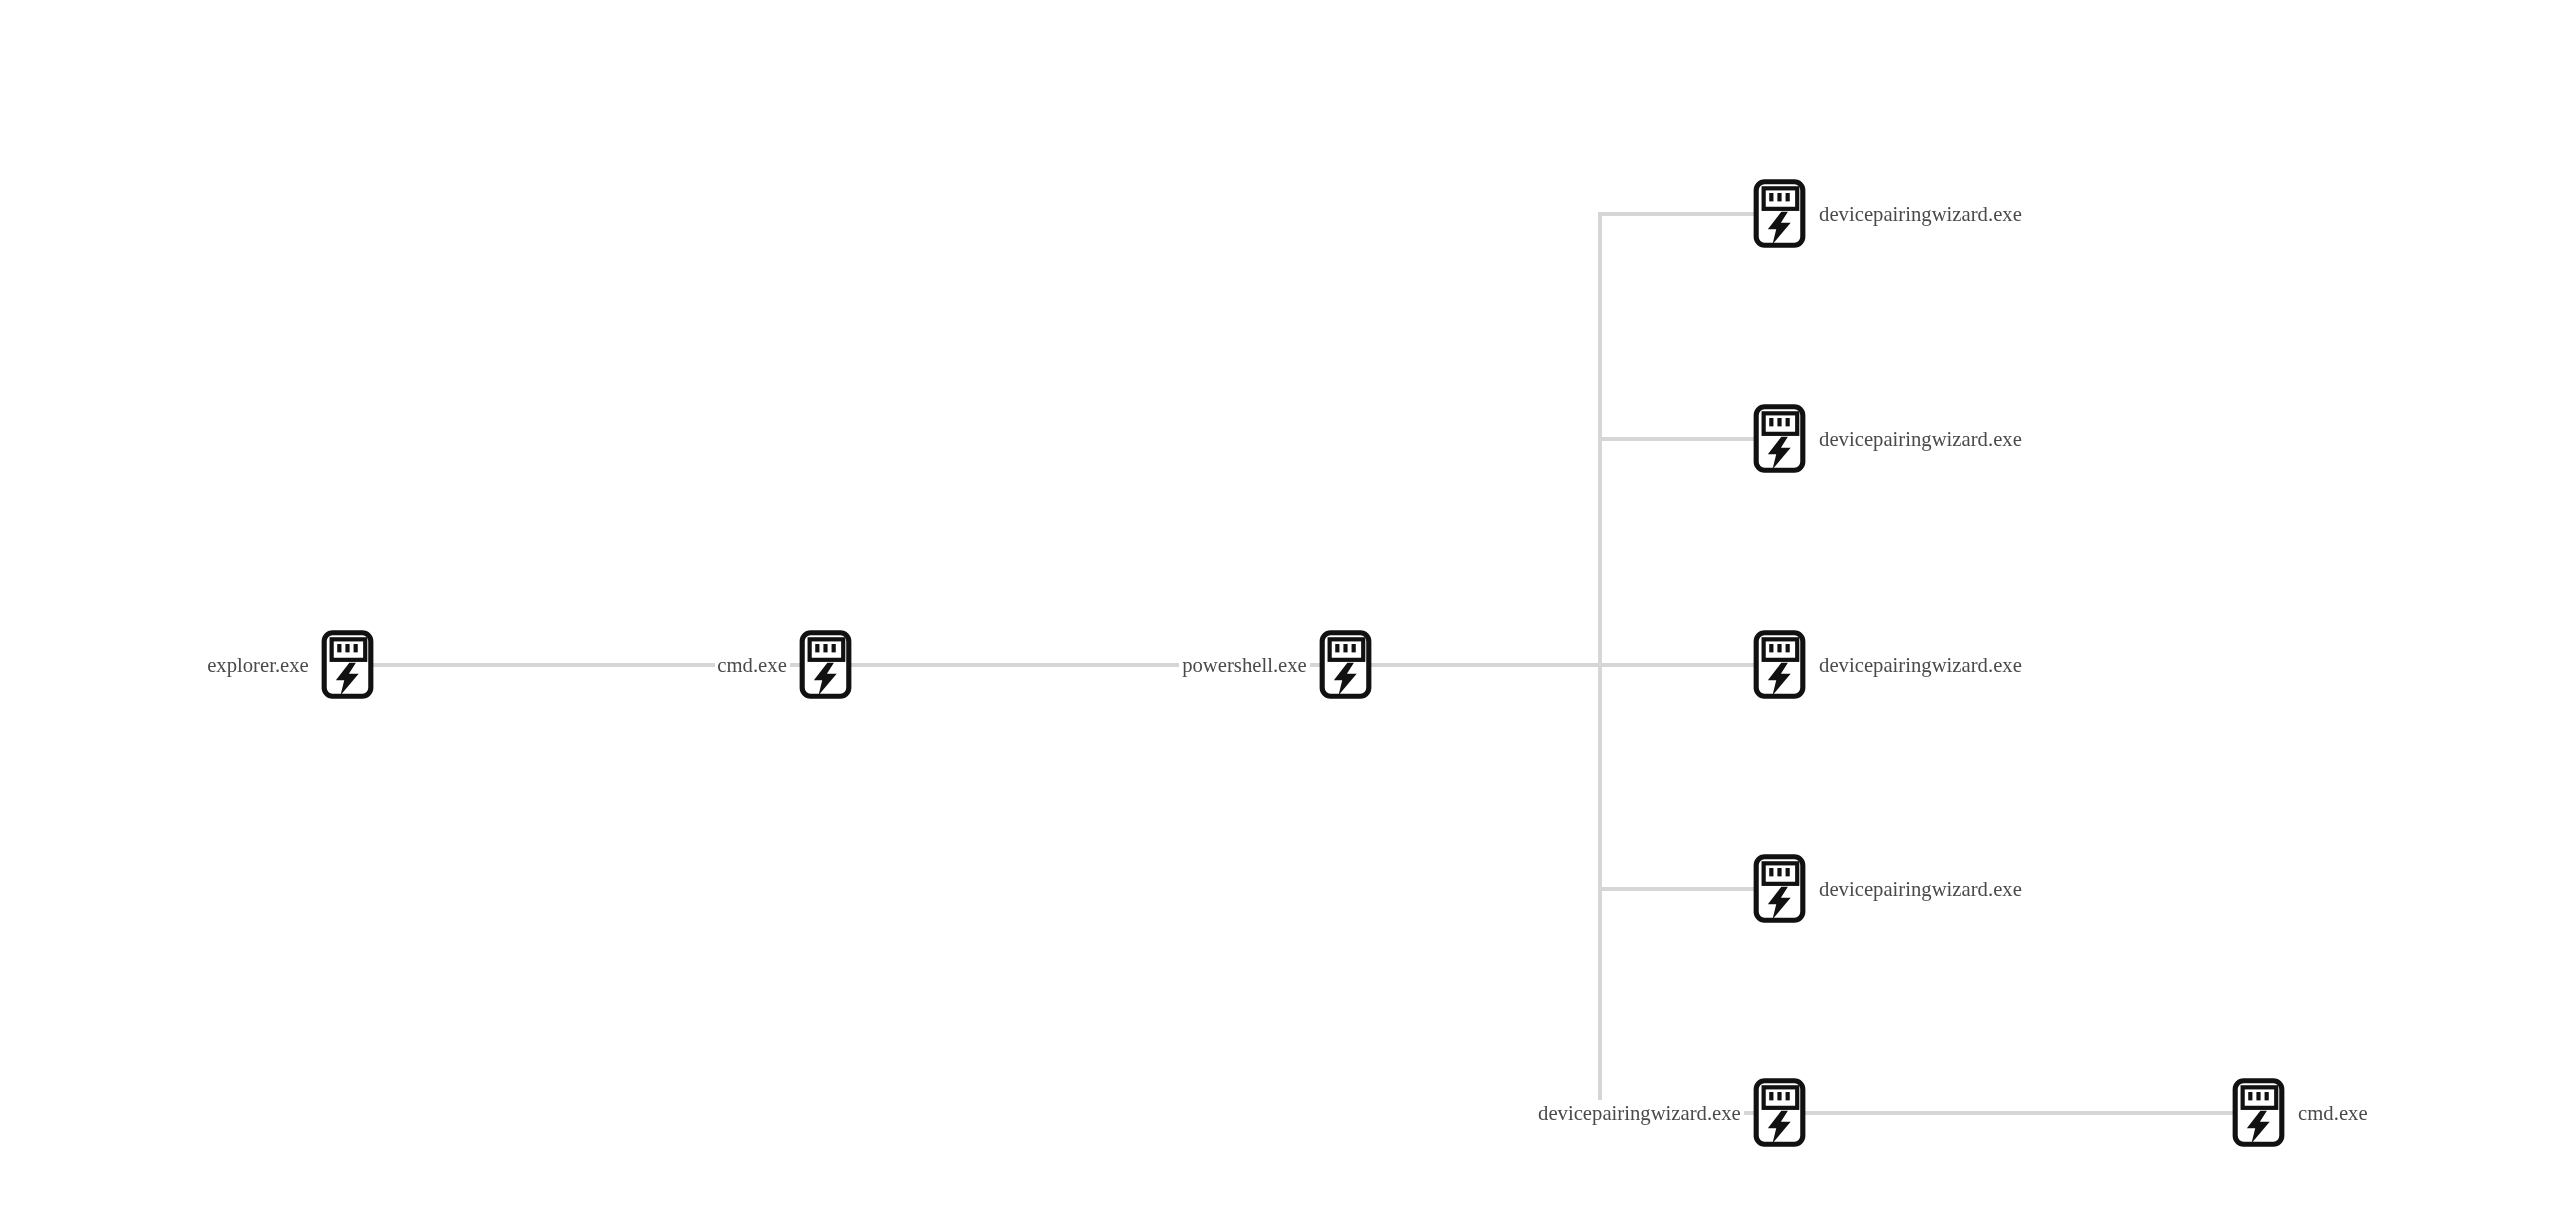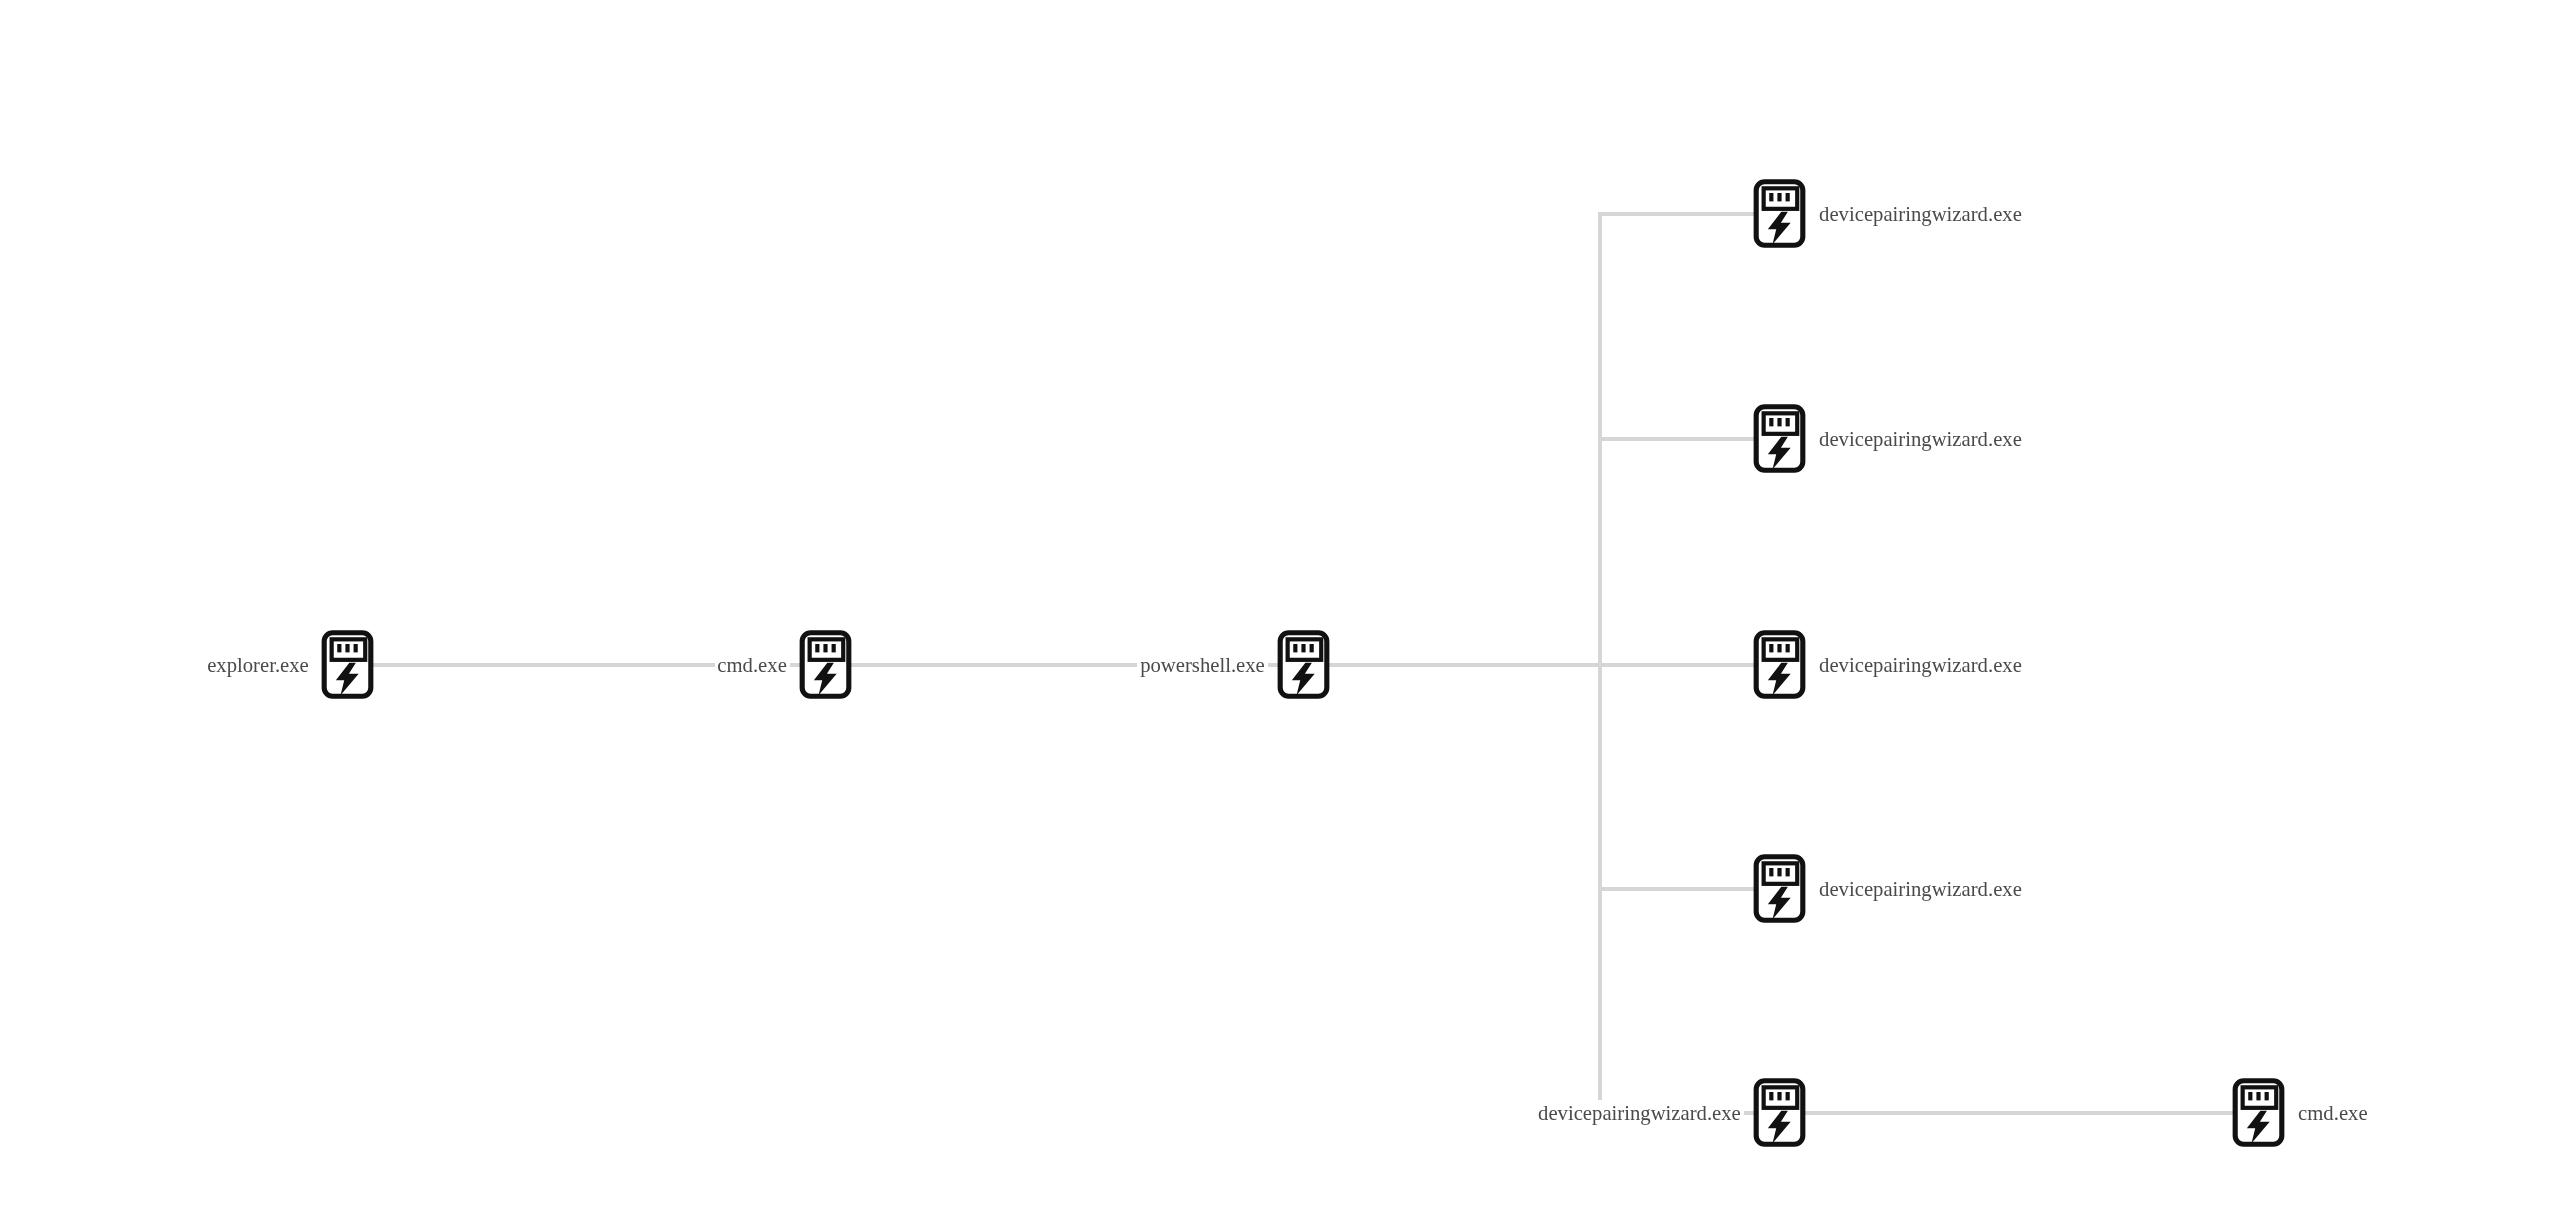--- a/index.html
+++ b/index.html
@@ -76,21 +76,21 @@
     <svg class="icon" viewBox="0 0 56 74" xmlns="http://www.w3.org/2000/svg">
       <rect x="3" y="3" width="50" height="68" rx="9" fill="var(--icon-fill,#fff)" stroke="var(--icon-stroke,#111)" stroke-width="5.5"></rect>
       <rect x="11" y="10" width="36" height="22" fill="var(--icon-fill,#fff)" stroke="var(--icon-stroke,#111)" stroke-width="4.5"></rect>
       <rect x="17" y="15" width="4.5" height="9" fill="var(--icon-stroke,#111)"></rect>
       <rect x="25.75" y="15" width="4.5" height="9" fill="var(--icon-stroke,#111)"></rect>
       <rect x="34.5" y="15" width="4.5" height="9" fill="var(--icon-stroke,#111)"></rect>
       <path d="M30 35 L15.5 54 L24.5 54 L20.5 70 L40 47 L29.5 47 L37 35 Z" fill="var(--icon-stroke,#111)"></path>
     </svg>
     <span class="label side-left">cmd.exe</span>
   </div>
-    <div class="node" style="left: 1277px; top: 630px;">
+    <div class="node" style="left: 1319px; top: 630px;">
     <svg class="icon" viewBox="0 0 56 74" xmlns="http://www.w3.org/2000/svg">
       <rect x="3" y="3" width="50" height="68" rx="9" fill="var(--icon-fill,#fff)" stroke="var(--icon-stroke,#111)" stroke-width="5.5"></rect>
       <rect x="11" y="10" width="36" height="22" fill="var(--icon-fill,#fff)" stroke="var(--icon-stroke,#111)" stroke-width="4.5"></rect>
       <rect x="17" y="15" width="4.5" height="9" fill="var(--icon-stroke,#111)"></rect>
       <rect x="25.75" y="15" width="4.5" height="9" fill="var(--icon-stroke,#111)"></rect>
       <rect x="34.5" y="15" width="4.5" height="9" fill="var(--icon-stroke,#111)"></rect>
       <path d="M30 35 L15.5 54 L24.5 54 L20.5 70 L40 47 L29.5 47 L37 35 Z" fill="var(--icon-stroke,#111)"></path>
     </svg>
     <span class="label side-left">powershell.exe</span>
   </div>

